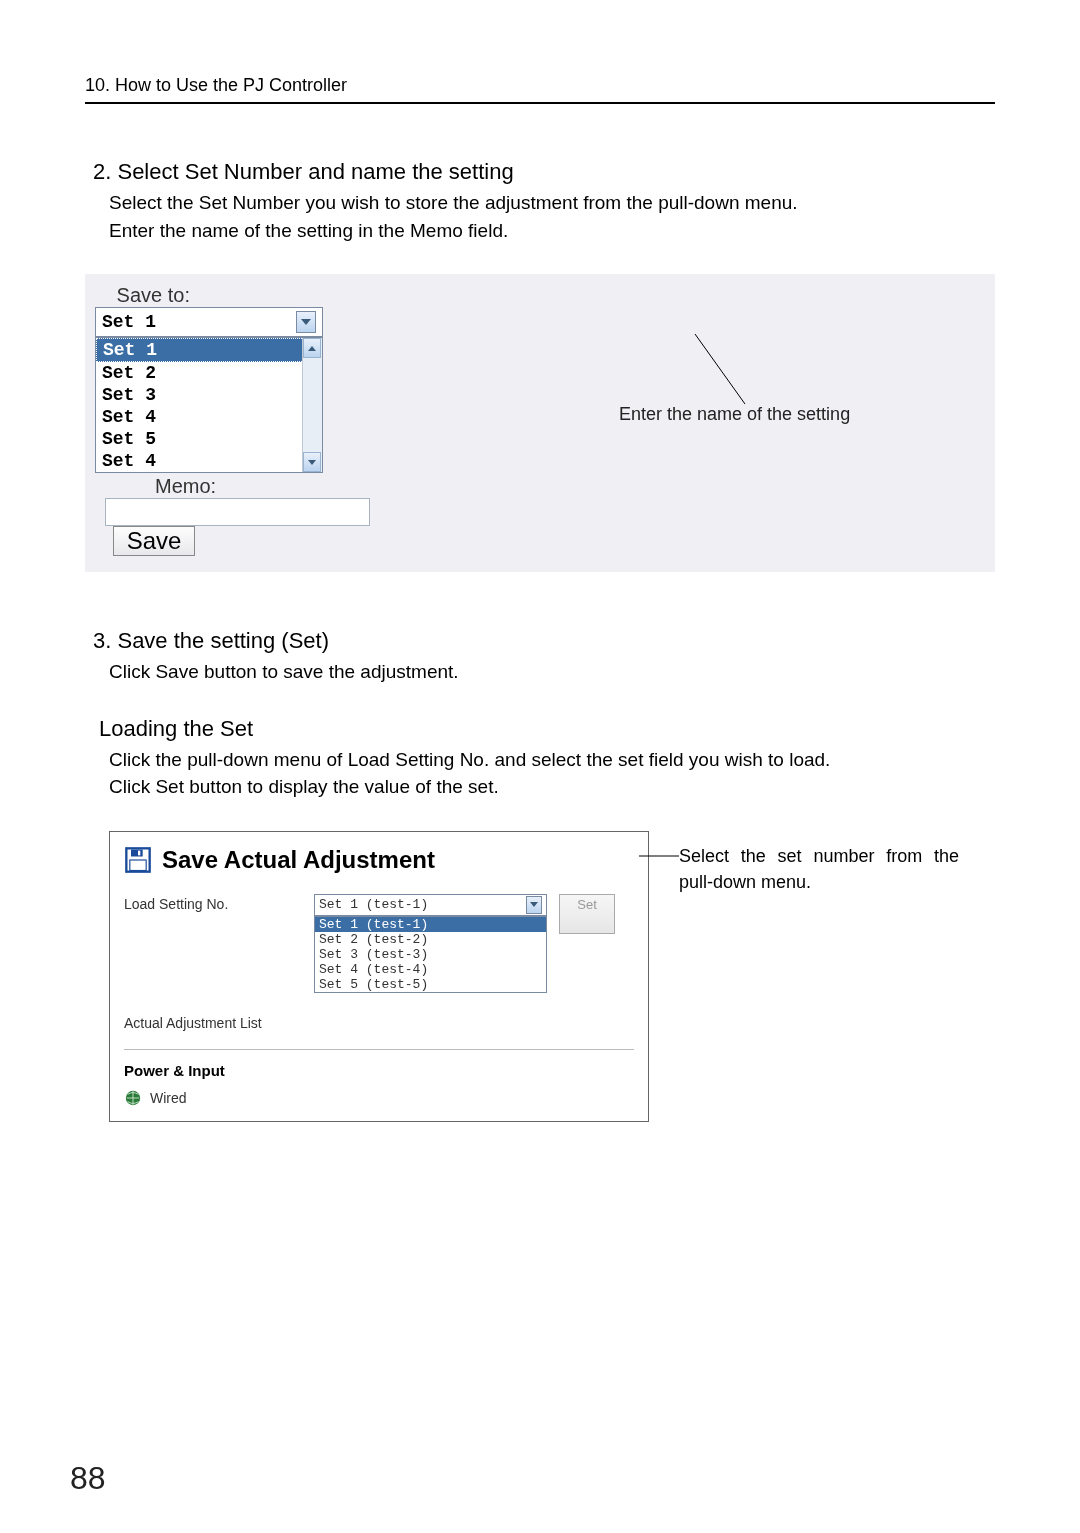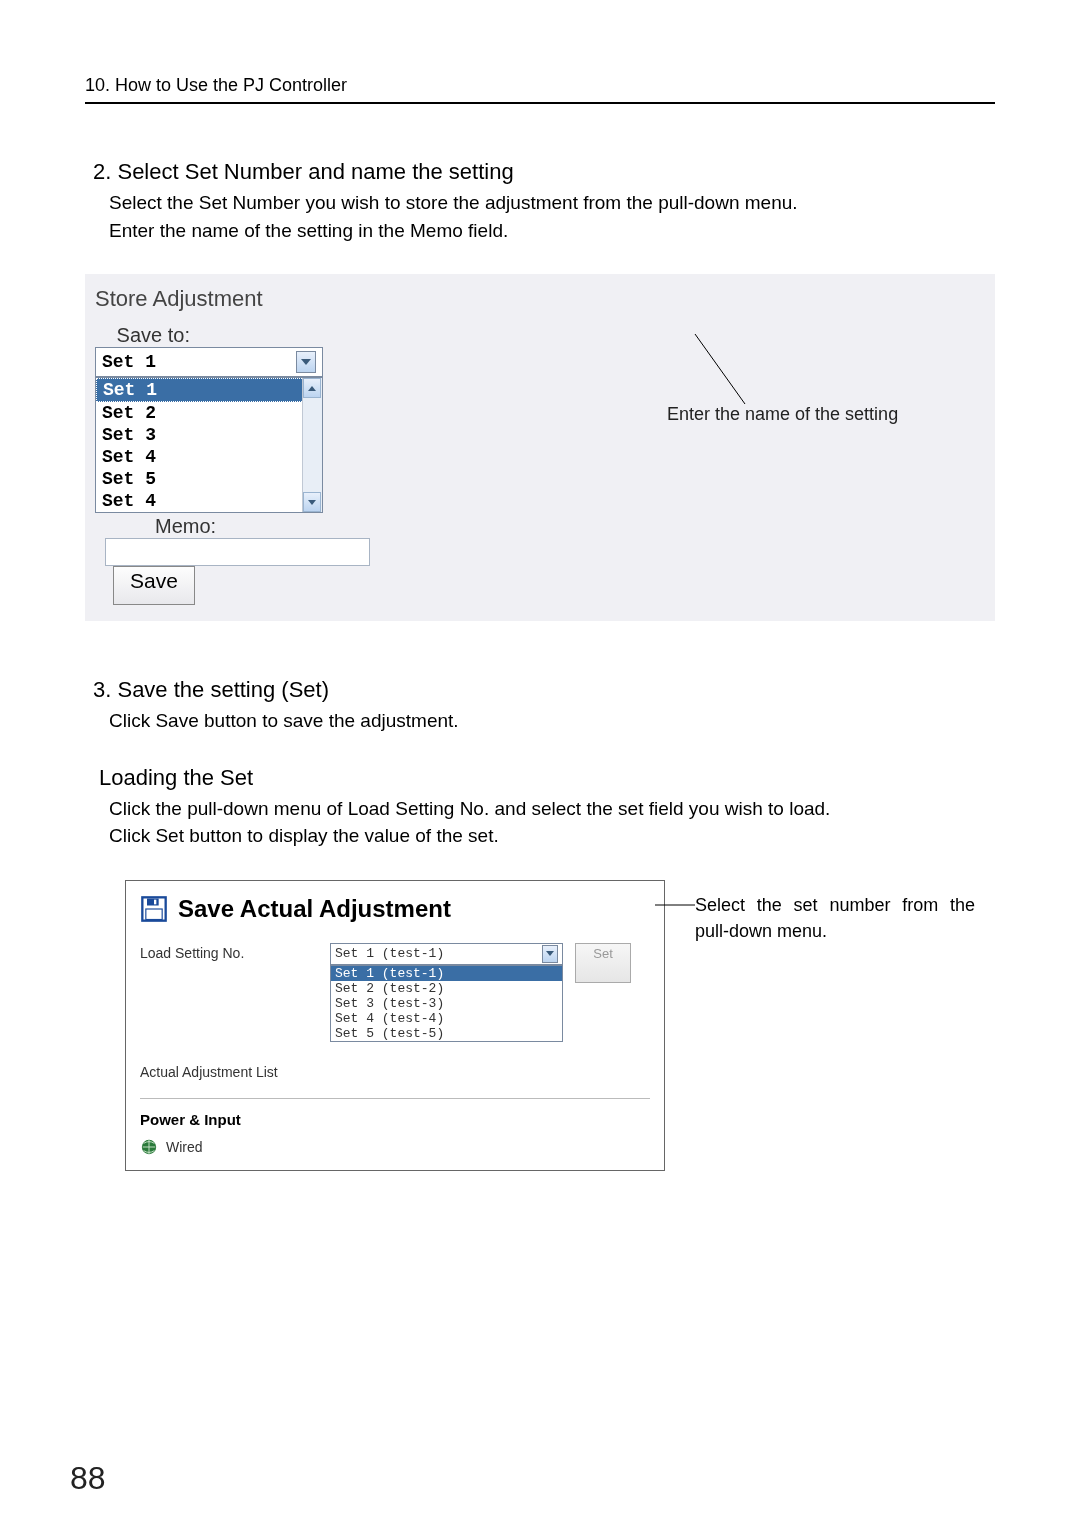--- a/index.html
+++ b/index.html
@@ -146,44 +146,44 @@
     .memo-input {
       margin-left: 10px;
       width: 265px;
       height: 28px;
       background: #fff;
       border: 1px solid #a8b4c4;
     }
     .save-btn {
       margin-left: 18px;
       width: 82px;
-      height: 39px;
+      height: 30px;
       background: linear-gradient(#fdfdfd,#e8e8ec);
       border: 1px solid #888;
-      font-size: 21px;
+      font-size: 24px;
       text-align: center;
       line-height: 28px;
     }
     .callout-text {
       position: absolute;
       font-size: 18px;
       color: #222;
     }
     .section-heading {
       font-size: 22px;
       font-weight: normal;
       margin-top: 30px;
       margin-bottom: 4px;
       margin-left: 14px;
     }
     .fig2-wrap {
       display: flex;
       align-items: flex-start;
       margin-top: 24px;
-      margin-left: 40px;
+      margin-left: 24px;
       justify-content: center;
     }
     .panel2 {
       width: 540px;
       border: 1px solid #666;
       padding: 14px 14px 14px 14px;
       background: #fff;
       position: relative;
     }
     .panel2-title-row {
@@ -298,21 +298,20 @@
 
 <div class="header-line">10. How to Use the PJ Controller</div>
 
 <div class="step-heading">2. Select Set Number and name the setting</div>
 <div class="step-body">
   <span>Select the Set Number you wish to store the adjustment from the pull-down menu.</span><br>
   <span>Enter the name of the setting in the Memo field.</span>
 </div>
 
 <div class="store-panel">
-  <div class="store-title">Store Adjustment</div>
   <div class="store-row">
     <div class="label save-to-label">Save to:</div>
     <div class="dropdown-wrap">
       <div class="dropdown-closed">
         <span>Set 1</span>
         <div class="arrow-btn">
           <span class="arrow-down"></span>
         </div>
       </div>
       <div class="dropdown-list">
@@ -333,21 +332,21 @@
       </div>
     </div>
     <div class="label memo-label">Memo:</div>
     <div class="memo-input"></div>
     <div class="save-btn">Save</div>
   </div>
 
   <svg style="position:absolute; left:0; top:0; width:100%; height:100%; pointer-events:none;">
     <line x1="610" y1="60" x2="660" y2="130" stroke="#000" stroke-width="1"></line>
   </svg>
-  <div class="callout-text" style="left:582px; top:130px;text-align:right;">Enter the name of the setting</div>
+  <div class="callout-text" style="left:534px; top:130px;text-align:right;">Enter the name of the setting</div>
 </div>
 
 <div class="step-heading">3. Save the setting (Set)</div>
 <div class="step-body">Click Save button to save the adjustment.</div>
 
 <div class="section-heading">Loading the Set</div>
 <div class="step-body">
   <span>Click the pull-down menu of Load Setting No. and select the set field you wish to load.</span><br>
   <span>Click Set button to display the value of the set.</span>
 </div>

